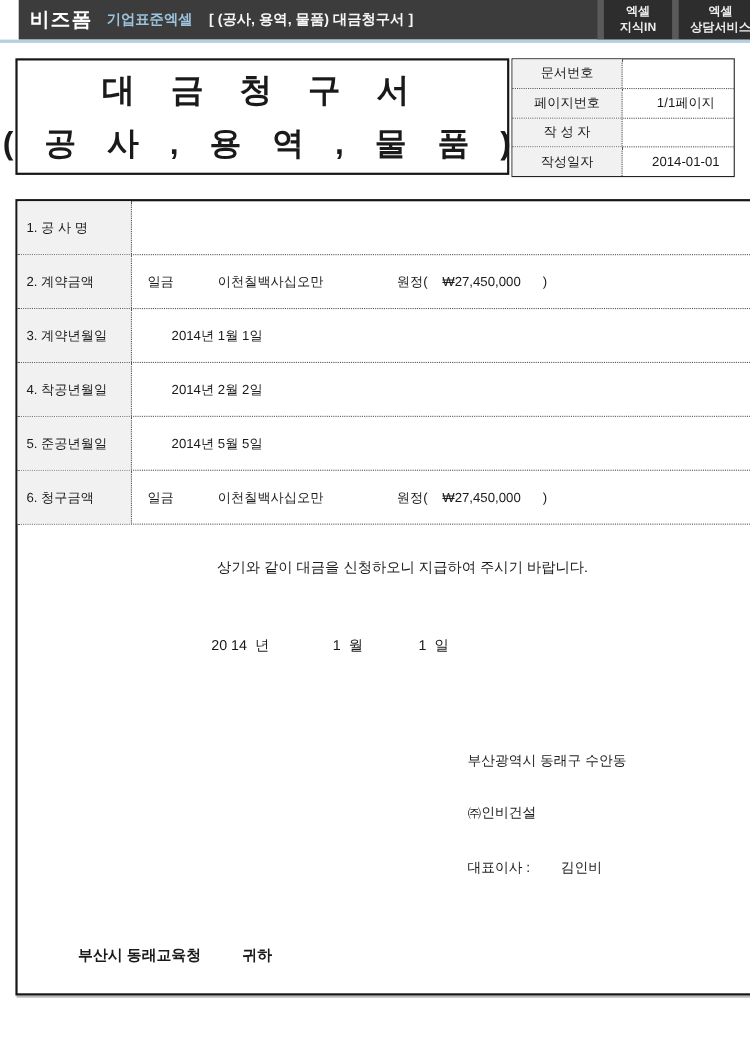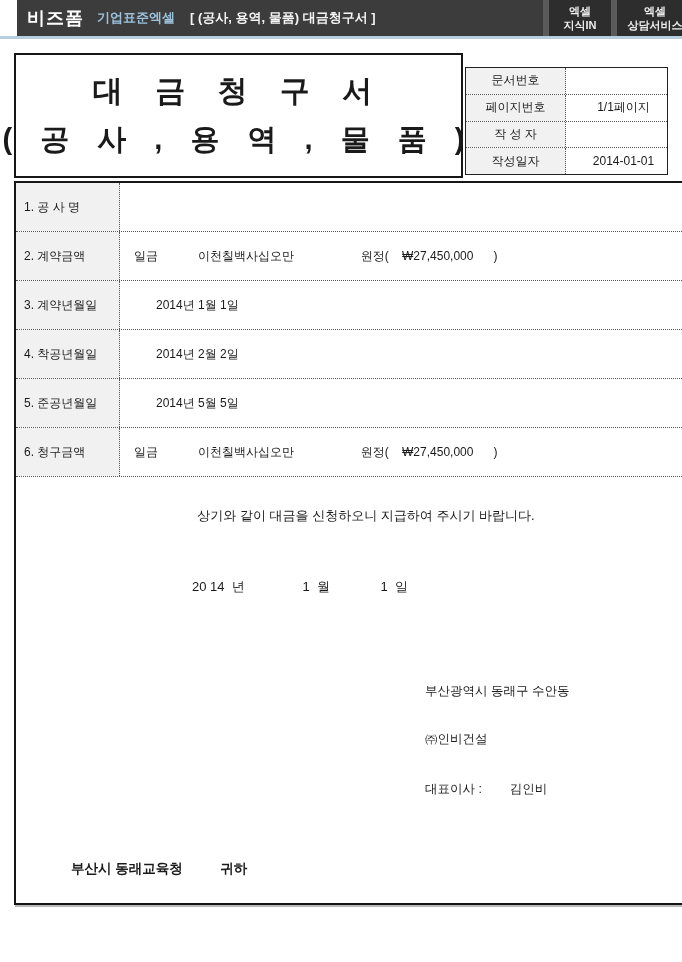--- a/index.html
+++ b/index.html
@@ -21,32 +21,32 @@
     background:#2d2d2d;border-left:6px solid #5a5a5a;color:#ededed;
     font-size:11px;font-weight:bold;line-height:1.3;text-align:right;
     display:flex;flex-direction:column;justify-content:center;align-items:center;
     cursor:pointer;
   }
   .hbtn.b1{width:62px;} .hbtn.b2{width:76px;}
   .accent{position:absolute;left:0;top:36px;width:682px;height:3px;background:#b5cfe1;}
 
   
   .title-box{
-    position:absolute;left:14px;top:53px;width:449px;height:125px;
+    position:absolute;left:14px;top:53px;width:449px;height:106px;
     border:2px solid #161616;box-sizing:border-box;background:#fff;
     display:flex;flex-direction:column;justify-content:center;align-items:center;
   }
   .title-l1{font-size:30px;font-weight:bold;letter-spacing:12px;white-space:pre;margin-bottom:8px;}
   .title-l2{font-size:29px;font-weight:bold;letter-spacing:10px;white-space:pre;}
 
   
   .doc-info{
     position:absolute;left:465px;top:53px;width:203px;height:108px;
     border:1px solid #222;box-sizing:border-box;background:#fff;
-    display:flex;flex-direction:column;margin-top:14px;
+    display:flex;flex-direction:column;
   }
   .di-row{flex:1;display:flex;}
   .di-row + .di-row{border-top:1px dotted #555;}
   .di-label{
     width:99px;background:#f1f1f1;border-right:1px dotted #555;
     display:flex;align-items:center;justify-content:center;
     font-size:12px;white-space:pre;
   }
   .di-value{flex:1;display:flex;align-items:center;justify-content:center;font-size:12px;white-space:pre;padding-left:14px;}
 

